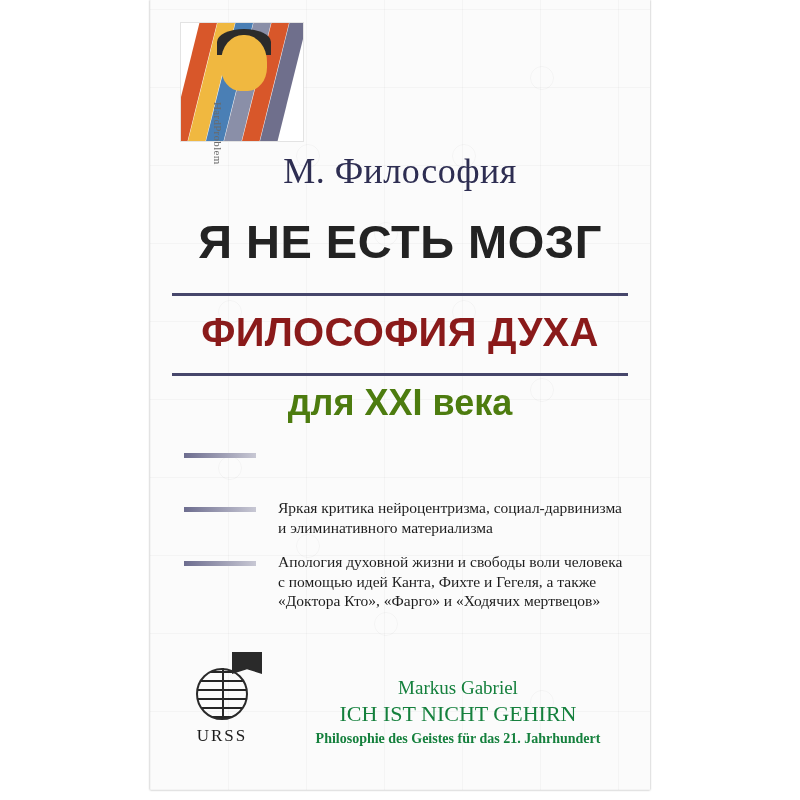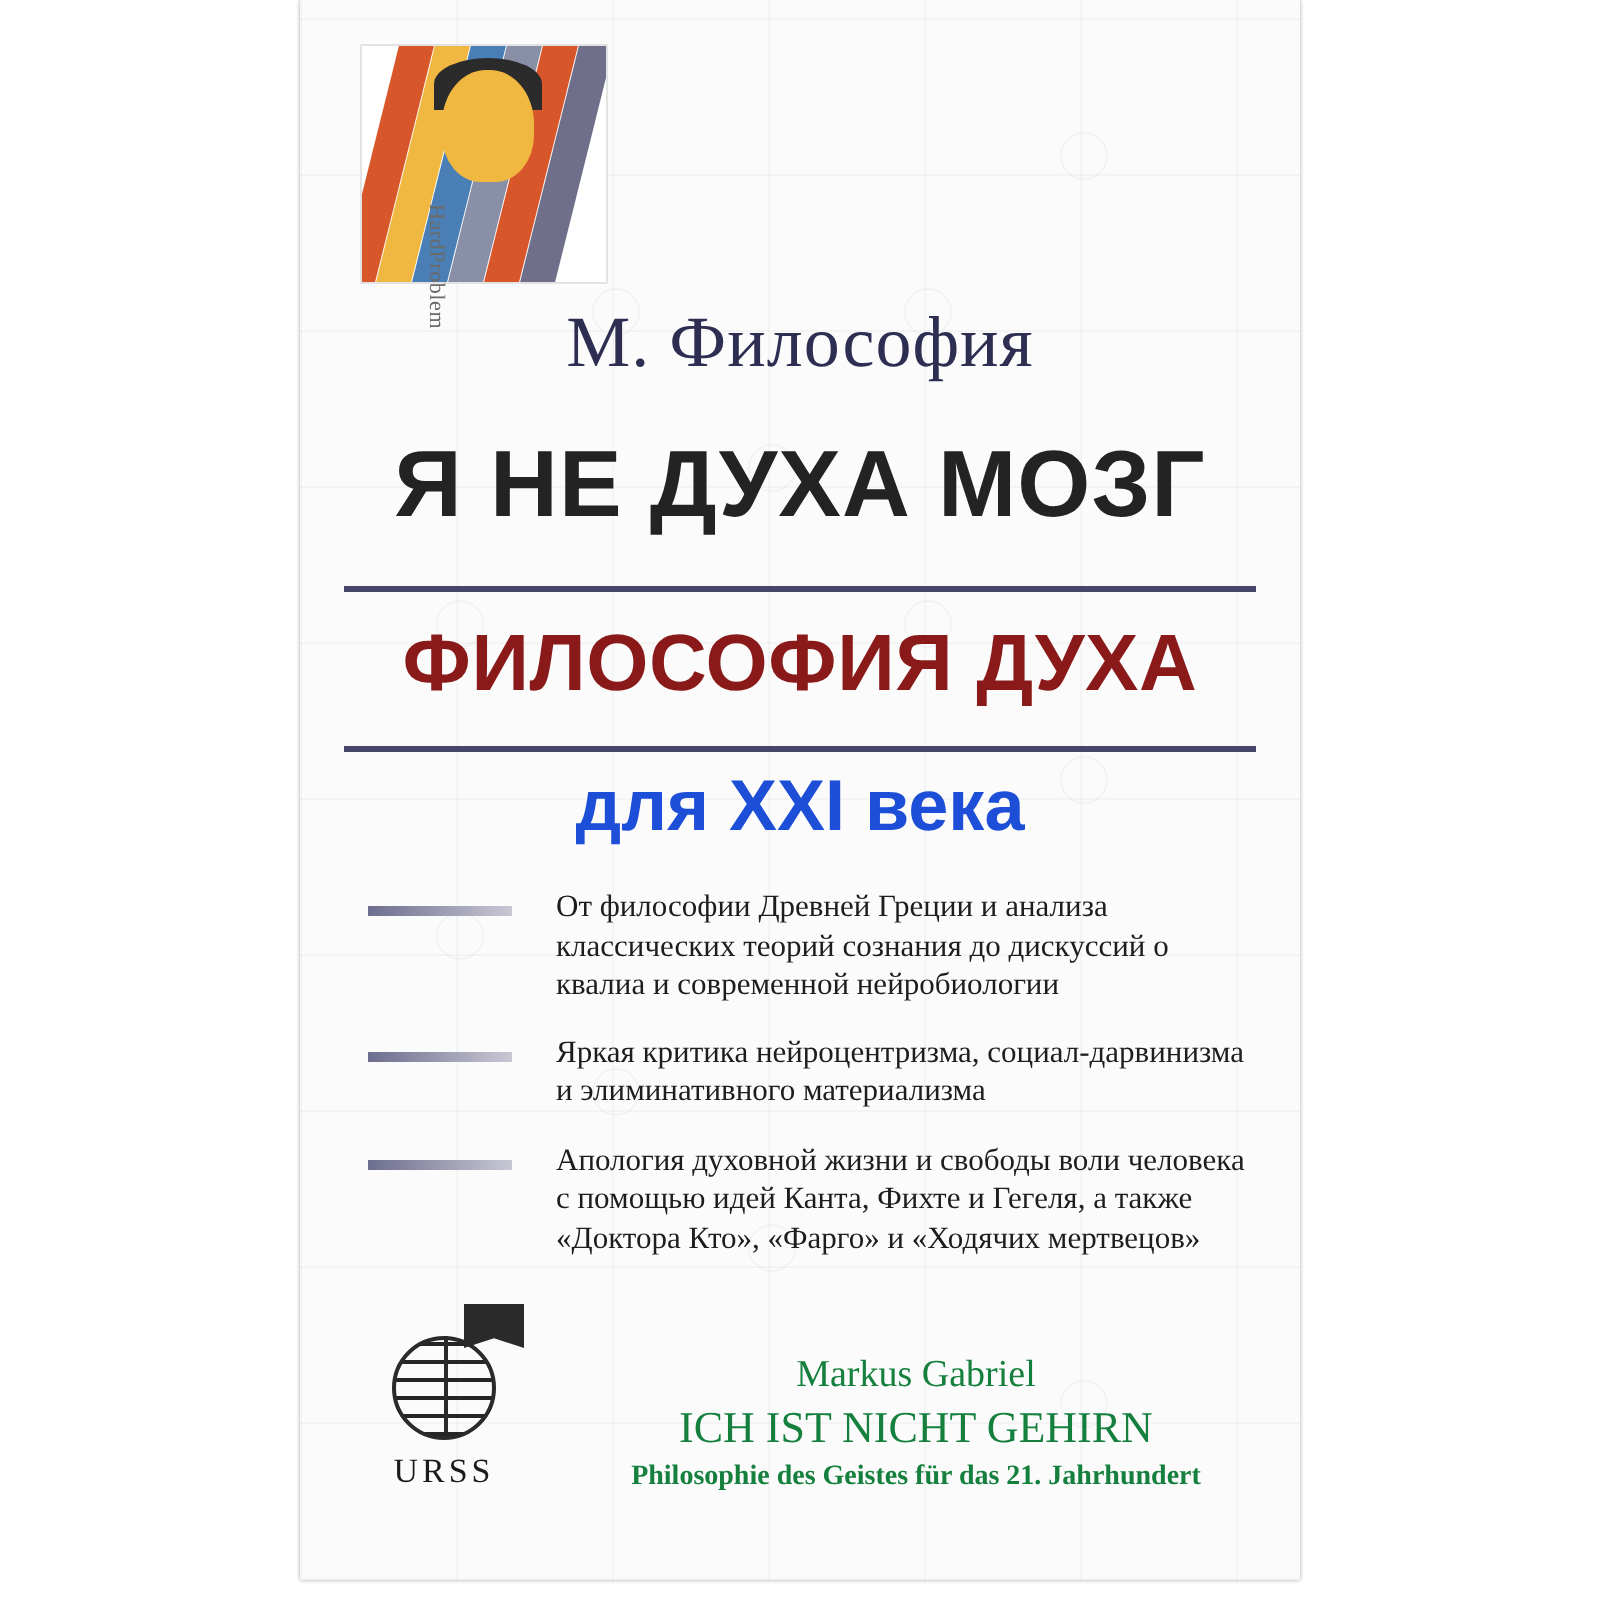--- a/index.html
+++ b/index.html
@@ -182,21 +182,21 @@
   }
   .title-sub2 {
     position: absolute;
     left: 0;
     top: 382px;
     width: 500px;
     text-align: center;
     font-family: "Liberation Sans", sans-serif;
     font-weight: bold;
     font-size: 36px;
-    color: #1d4ed8;
+    color: #4d7c0f;
   }
 
   
   .bullets {
     position: absolute;
     left: 34px;
     top: 444px;
     width: 440px;
   }
   .bullet {
@@ -312,34 +312,33 @@
       <div class="sw" style="left:94px; background:#6f6f8c;"></div>
       <div class="hair"></div>
       <div class="head"></div>
     </div>
 
     <div class="hard-problem">HardProblem</div>
 
 
     <div class="author">М. Философия</div>
 
-    <div class="title-main">Я НЕ ДУХА МОЗГ</div>
+    <div class="title-main">Я НЕ ЕСТЬ МОЗГ</div>
 
     <div class="rule top"></div>
 
     <div class="title-sub1">ФИЛОСОФИЯ ДУХА</div>
 
     <div class="rule bottom"></div>
 
     <div class="title-sub2">для XXI века</div>
 
     <div class="bullets">
       <div class="bullet">
         <span class="dash"></span>
-        <p>От философии Древней Греции и анализа классических теорий сознания до дискуссий о квалиа и современной нейробиологии</p>
       </div>
       <div class="bullet">
         <span class="dash"></span>
         <p>Яркая критика нейроцентризма, социал-дарвинизма и элиминативного материализма</p>
       </div>
       <div class="bullet">
         <span class="dash"></span>
         <p>Апология духовной жизни и свободы воли человека с помощью идей Канта, Фихте и Гегеля, а также «Доктора Кто», «Фарго» и «Ходячих мертвецов»</p>
       </div>
     </div>

